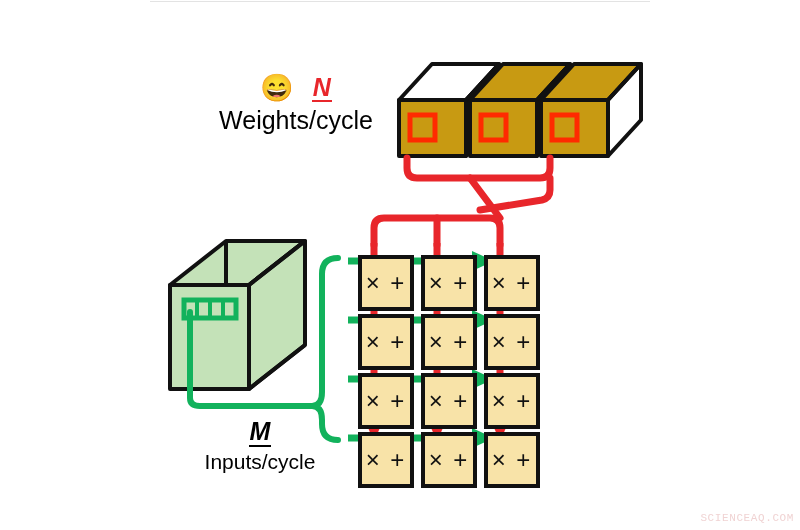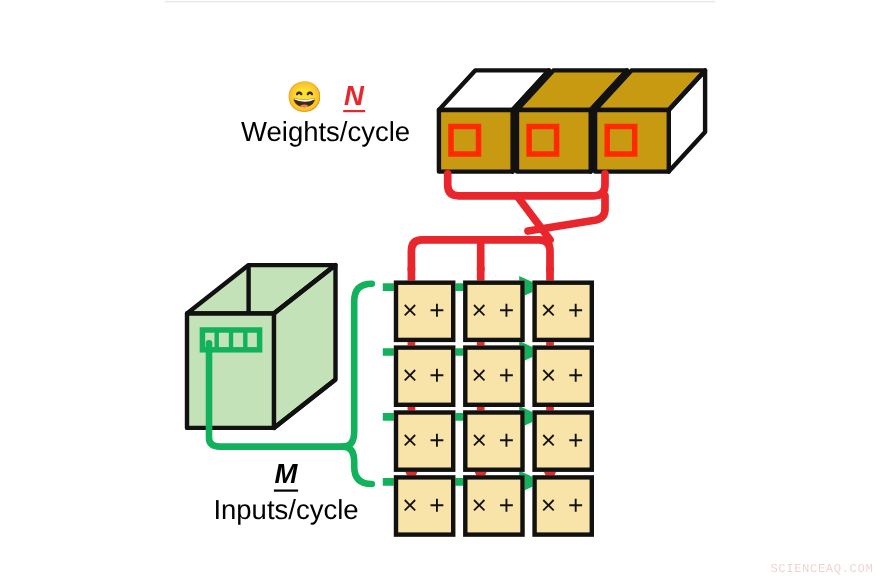--- a/index.html
+++ b/index.html
@@ -51,21 +51,21 @@
   
   .var-m-wrap{
     position:absolute;left:170px;top:418px;width:180px;text-align:center;
   }
   .var-m{
     font-size:25px;font-weight:bold;font-style:italic;color:#000;
     border-bottom:2.5px solid #000;line-height:26px;padding:0 1px;
   }
   .inputs-label{
     position:absolute;left:160px;top:450px;width:200px;
-    text-align:center;font-size:25px;color:#000;
+    text-align:center;font-size:21px;color:#000;
   }
 
   
   #grid{position:absolute;left:358px;top:255px;}
   .mac-cell{
     position:absolute;
     width:56px;height:56px;
     background:#f8e3a8;
     border:4px solid #111111;
     box-sizing:border-box;

